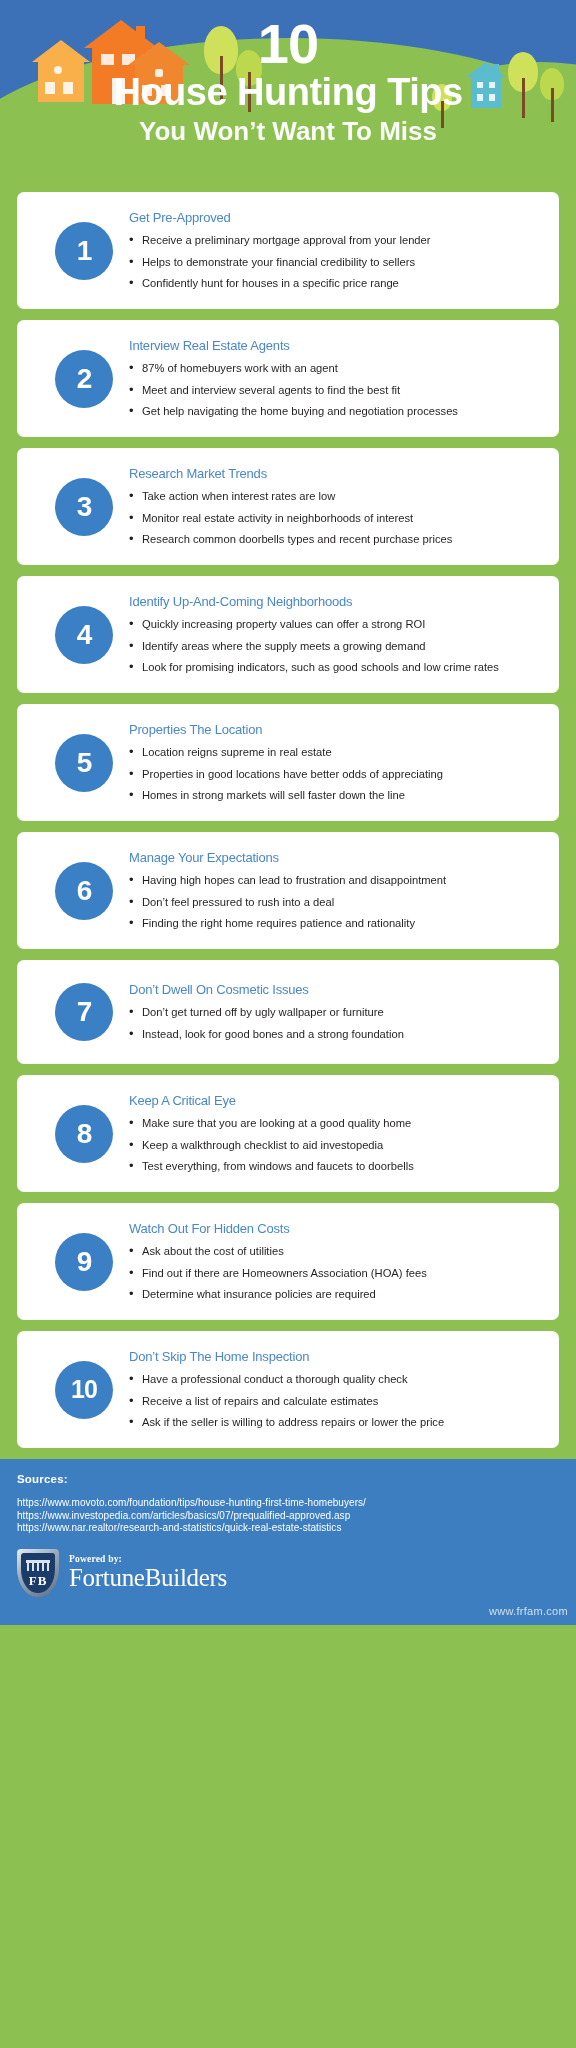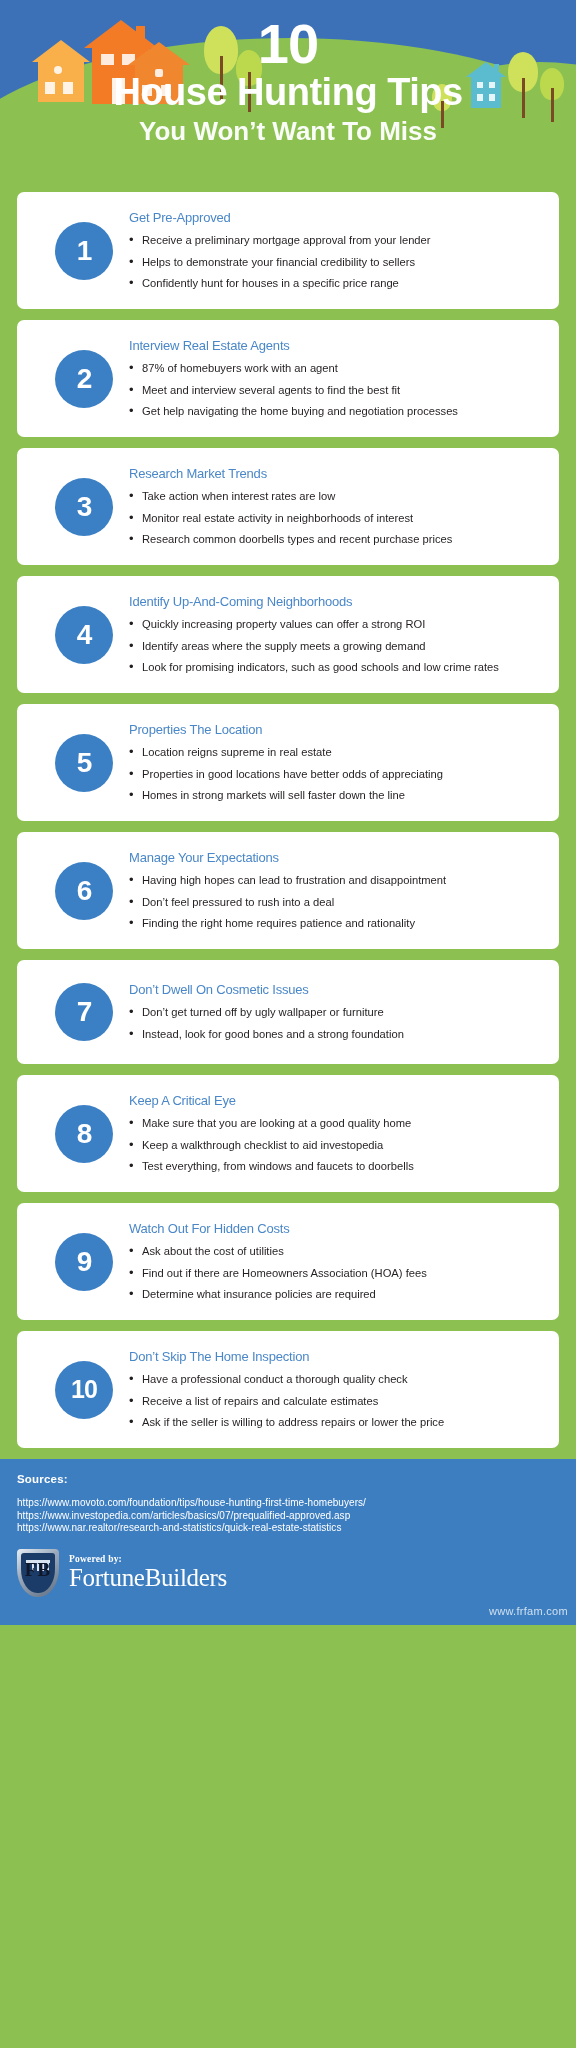--- a/index.html
+++ b/index.html
@@ -200,25 +200,25 @@
     background: #d8e4f0;
   }
   .fb-shield .cols {
     position: absolute;
     left: 10px; top: 14px;
     width: 22px; height: 8px;
     background: repeating-linear-gradient(90deg,#d8e4f0 0 2px,transparent 2px 5px);
   }
   .fb-shield .fb {
     position: absolute;
-    left: 0; right: 0; top: 10px;
+    left: 0; right: 0; top: 24px;
     text-align: center;
-    color: #0f172a;
+    color: #ffffff;
     font-family: "Liberation Serif", serif;
-    font-size: 19px;
+    font-size: 13px;
     font-weight: bold;
     letter-spacing: 1px;
   }
   .brand-text .powered-label {
     color: #ffffff;
     font-size: 9.5px;
     font-weight: bold;
     font-family: "Liberation Serif", serif;
     letter-spacing: .2px;
   }

